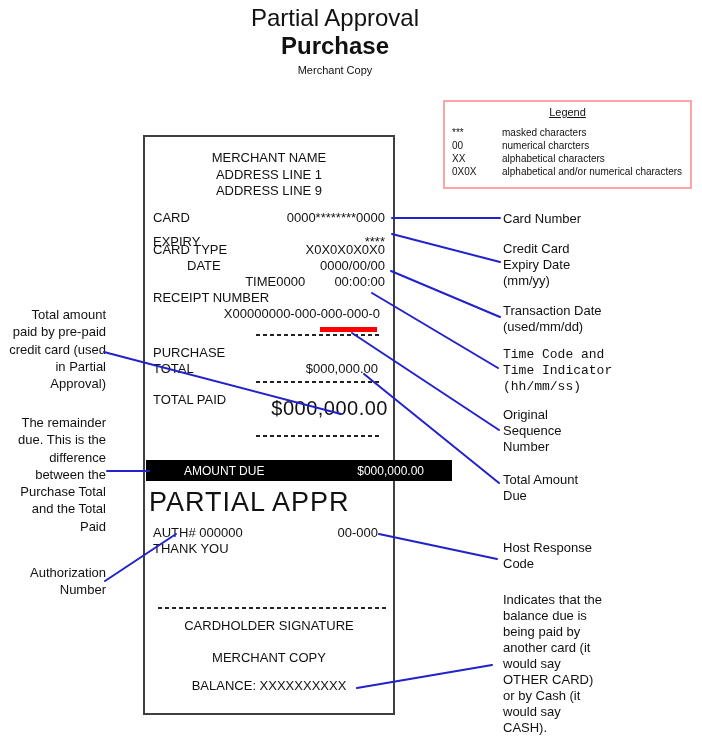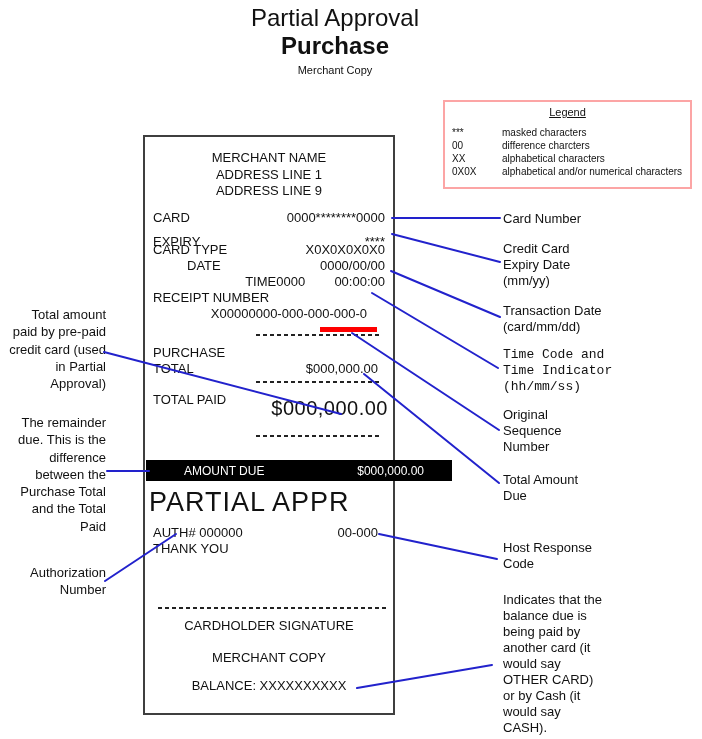--- a/index.html
+++ b/index.html
@@ -53,21 +53,21 @@
 
   <div class="legend">
     <div class="legend-title">Legend</div>
     <div class="legend-rows">
       <div class="legend-row">
         <span class="sym">***</span>
         <span class="desc">masked characters</span>
       </div>
       <div class="legend-row">
         <span class="sym">00</span>
-        <span class="desc">difference charcters</span>
+        <span class="desc">numerical charcters</span>
       </div>
       <div class="legend-row">
         <span class="sym">XX</span>
         <span class="desc">alphabetical characters</span>
       </div>
       <div class="legend-row">
         <span class="sym">0X0X</span>
         <span class="desc">alphabetical and/or numerical characters</span>
       </div>
     </div>
@@ -100,21 +100,21 @@
       <span>TIME</span>
       <span>
         <span>0000</span>
         <span style="display:inline-block;width:22px;"></span>
         <span>00:00:00</span>
       </span>
     </div>
     <div class="rrow" style="top:153px;">
       <span>RECEIPT NUMBER</span>
     </div>
-    <div class="rright" style="top:169px;padding-right:26px;">X00000000-000-000-000-0</div>
+    <div class="rright" style="top:169px;padding-right:13px;">X00000000-000-000-000-0</div>
 
     <div class="redline" style="top:190px;left:175px;width:57px;height:5px;"></div>
     <div class="dash" style="top:197px;left:111px;width:124px;"></div>
 
     <div class="rrow" style="top:208px;">
       <span>PURCHASE</span>
     </div>
     <div class="rrow" style="top:224px;padding-right:15px;">
       <span>TOTAL</span>
       <span>$000,000.00</span>
@@ -161,21 +161,21 @@
 and the Total
 Paid</div>
   <div class="ann ann-left" style="top:564px;">Authorization
 Number</div>
 
   <div class="ann ann-right" style="top:211px;">Card Number</div>
   <div class="ann ann-right" style="top:241px;">Credit Card
 Expiry Date
 (mm/yy)</div>
   <div class="ann ann-right" style="top:303px;">Transaction Date
-(card/mm/dd)</div>
+(used/mm/dd)</div>
   <div class="ann ann-right" style="top:347px;font-family:Liberation Mono, monospace;">Time Code and
 Time Indicator
 (hh/mm/ss)</div>
   <div class="ann ann-right" style="top:407px;">Original
 Sequence
 Number</div>
   <div class="ann ann-right" style="top:472px;">Total Amount
 Due</div>
   <div class="ann ann-right" style="top:540px;">Host Response
 Code</div>

